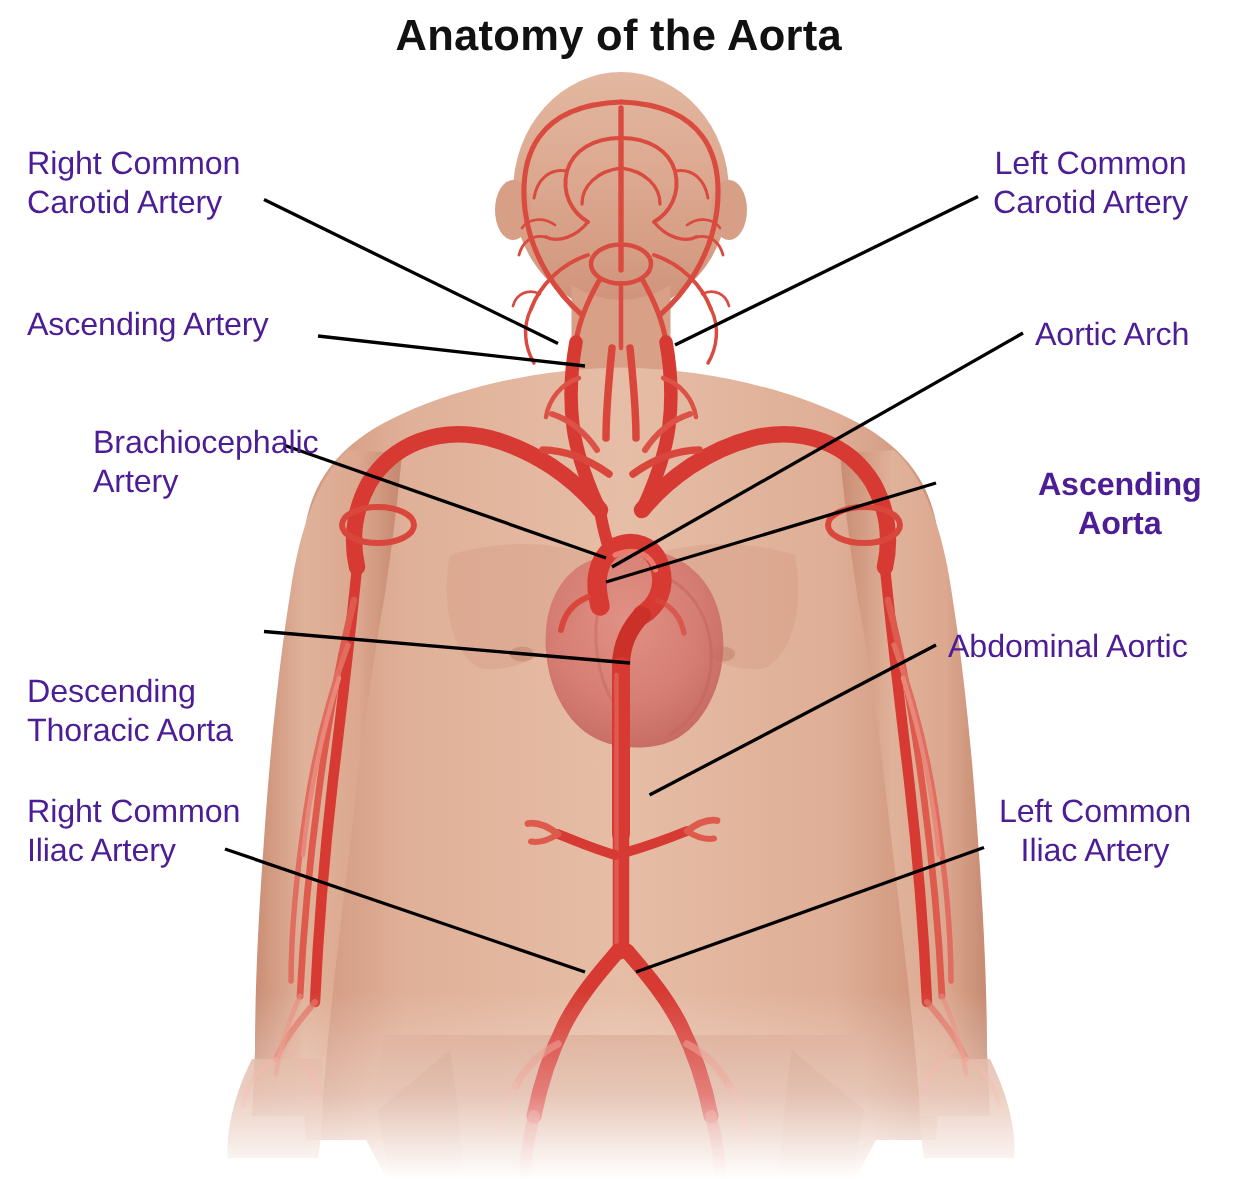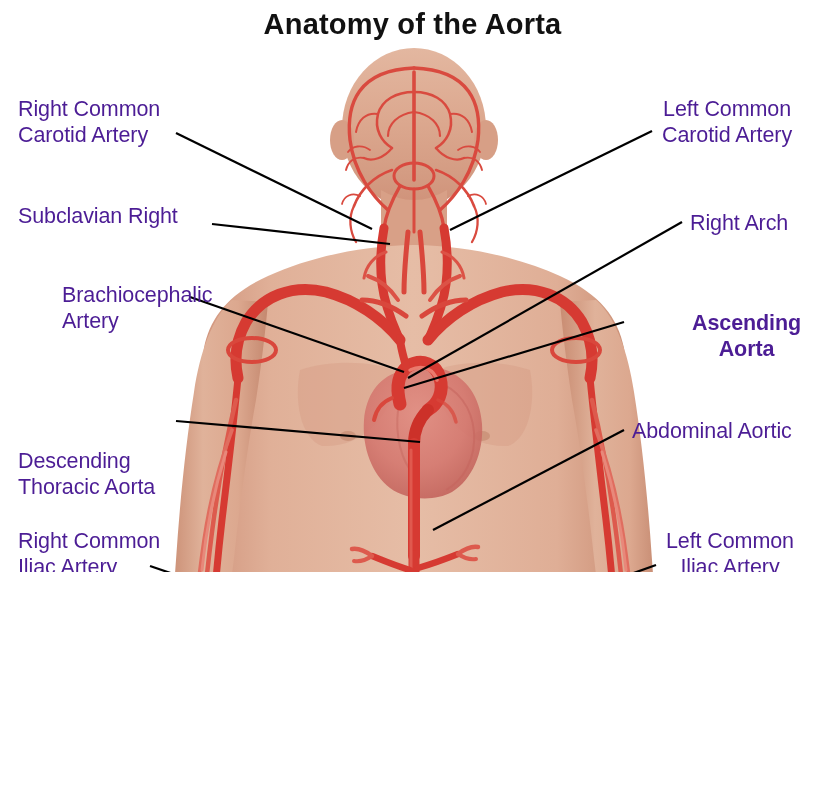--- a/index.html
+++ b/index.html
@@ -7,21 +7,21 @@
     margin: 0;
     padding: 0;
     background: #ffffff;
   }
   body {
     font-family: "Liberation Sans", sans-serif;
   }
   #page {
     position: relative;
     width: 825px;
-    height: 572px;
+    height: 786px;
     background: #ffffff;
     overflow: hidden;
   }
   #diagram-title {
     position: absolute;
     top: 8px;
     left: 0;
     width: 825px;
     text-align: center;
     font-size: 29px;
@@ -319,29 +319,29 @@
         <line x1="408" y1="378" x2="682" y2="222"></line>
         <line x1="404" y1="388" x2="624" y2="322"></line>
         <line x1="433" y1="530" x2="624" y2="430"></line>
         <line x1="424" y1="648" x2="656" y2="565"></line>
       </g>
   </svg>
 
   <div id="labels-layer">
       <div class="label label-left" style="left: 18px; top: 96px;">Right Common
 Carotid Artery</div>
-      <div class="label label-left" style="left: 18px; top: 203px;">Subclavian Right</div>
+      <div class="label label-left" style="left: 18px; top: 203px;">Ascending Artery</div>
       <div class="label label-left" style="left: 18px; top: 282px; margin-left: 44px;">Brachiocephalic
 Artery</div>
       <div class="label label-left" style="left: 18px; top: 400px; margin-top: 48px;">Descending
 Thoracic Aorta</div>
       <div class="label label-left" style="left: 18px; top: 528px;">Right Common
 Iliac Artery</div>
       <div class="label label-right" style="left: 662px; top: 96px;">Left Common
 Carotid Artery</div>
-      <div class="label label-right" style="left: 690px; top: 210px;">Right Arch</div>
+      <div class="label label-right" style="left: 690px; top: 210px;">Aortic Arch</div>
       <div class="label label-right" style="left: 668px; top: 310px; font-weight: bold;">Ascending Aorta</div>
       <div class="label label-right" style="left: 632px; top: 418px;">Abdominal Aortic</div>
       <div class="label label-right" style="left: 666px; top: 528px;">Left Common
 Iliac Artery</div>
     </div>
 
 </div>
 
 </body></html>

